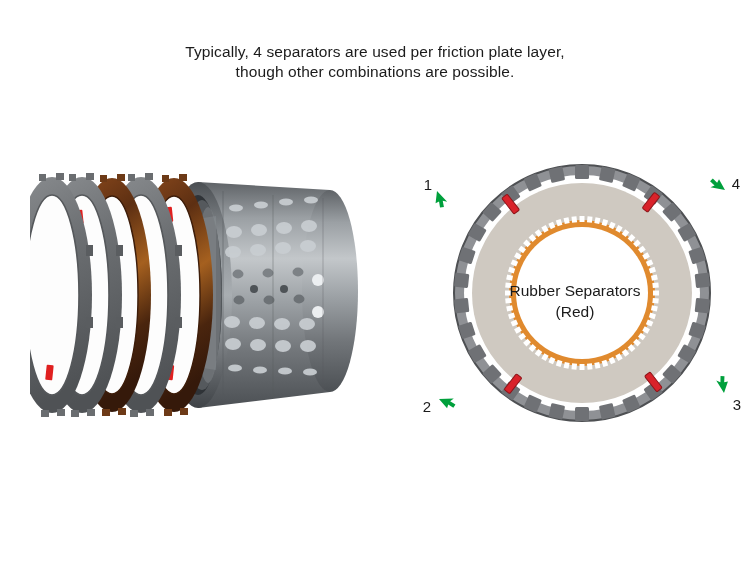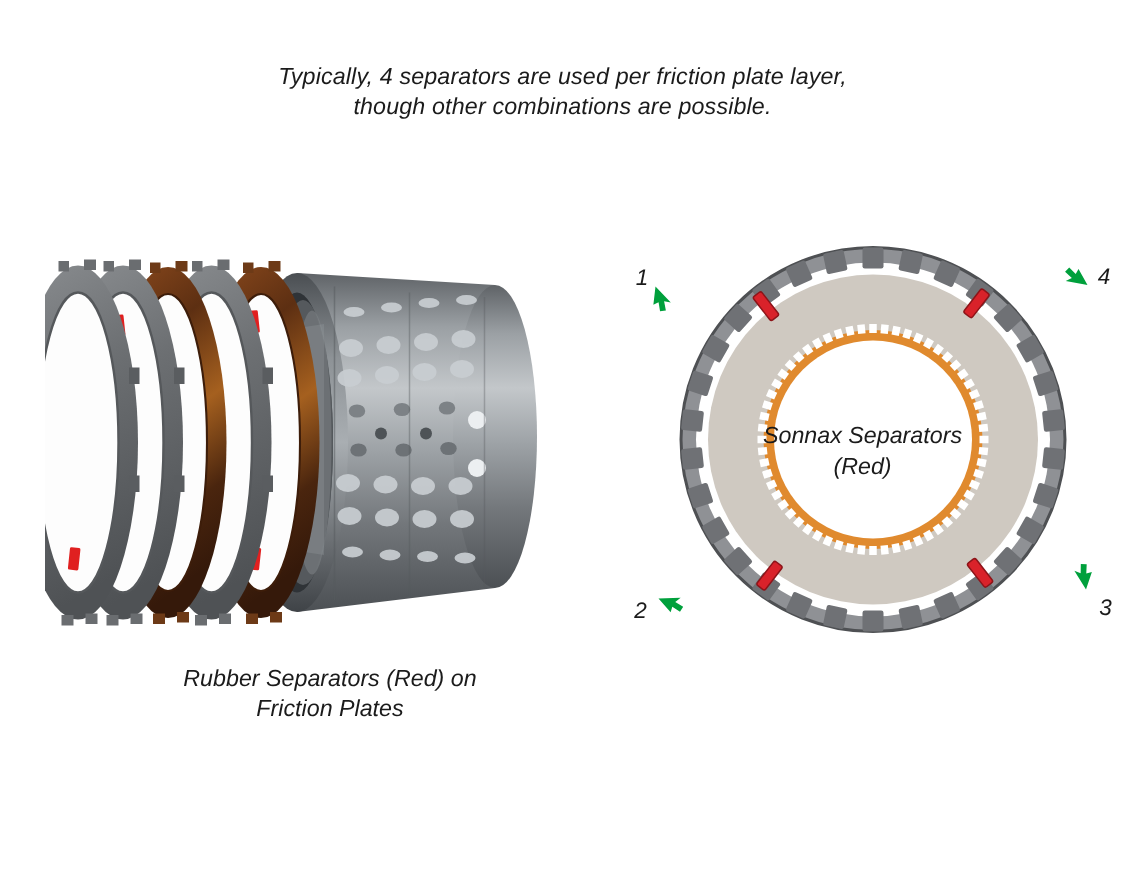--- a/index.html
+++ b/index.html
@@ -15,21 +15,20 @@
     font-family: "Liberation Sans", sans-serif;
     color: #111111;
     -webkit-font-smoothing: antialiased;
   }
 
   .stage {
     position: absolute;
     inset: 0;
     width: 750px;
     height: 480px;
-    font-style: italic;
   }
 
   
   .caption {
     position: absolute;
     text-align: center;
     line-height: 1.32;
     color: #1b1b1b;
     white-space: pre-line;
   }
@@ -243,22 +242,20 @@
       <rect x="46" y="50" width="7" height="14" rx="1" fill="#e02020" transform="rotate(-6 49 57)"></rect>
     </g>
 
     <g>
       <use href="#steelPlate" transform="translate(22,135)"></use>
       <rect x="-14" y="78" width="7" height="15" rx="1" fill="#e02020"></rect>
       <rect x="16" y="205" width="7" height="15" rx="1" fill="#e02020" transform="rotate(6 19 212)"></rect>
     </g>
   </svg>
 
-  <div class="caption" id="plates-caption">Rubber Separators (Red) on
-Friction Plates</div>
 
   <svg class="fig" id="separator-ring-figure" width="335" height="270" viewBox="0 0 335 270">
     <defs>
       <g id="arrowGlyph">
         <path d="M0,0 L13,7 L8.5,7.6 L11.5,13 L8,14.8 L5.2,9.4 L2.4,12 Z" fill="#00a03c"></path>
       </g>
     </defs>
 
     <circle cx="167" cy="133" r="128" fill="#8f9195"></circle>
     <circle cx="167" cy="133" r="128" fill="none" stroke="#4e5053" stroke-width="2"></circle>
@@ -569,16 +566,16 @@
     <g>
       <use href="#arrowGlyph" transform="translate(309,233) rotate(210)"></use>
     </g>
 
     <text class="num-label" x="13" y="30" text-anchor="middle">1</text>
     <text class="num-label" x="321" y="29" text-anchor="middle">4</text>
     <text class="num-label" x="12" y="252" text-anchor="middle">2</text>
     <text class="num-label" x="322" y="250" text-anchor="middle">3</text>
   </svg>
 
-  <div id="ring-center-label">Sonnax Separators
+  <div id="ring-center-label">Rubber Separators
 (Red)</div>
 
 </div>
 
 </body></html>

